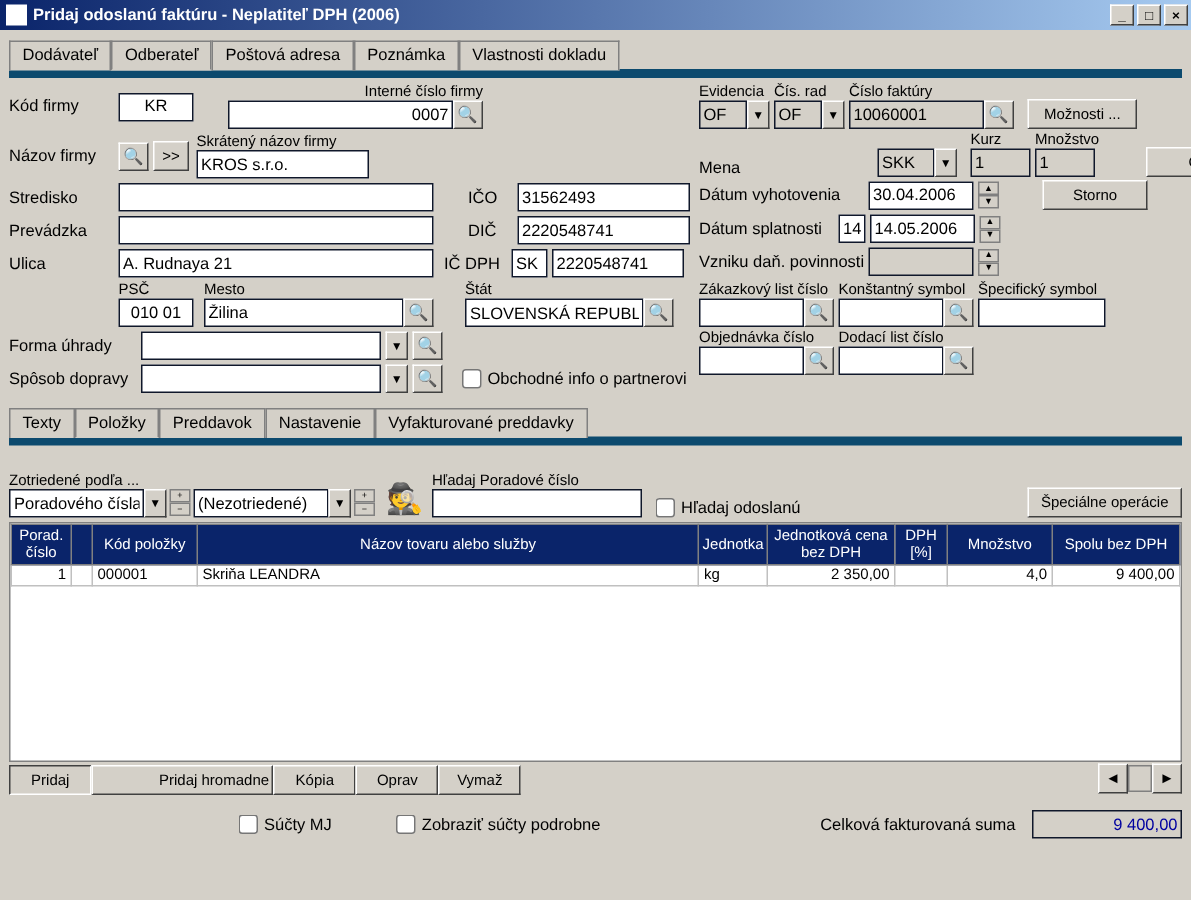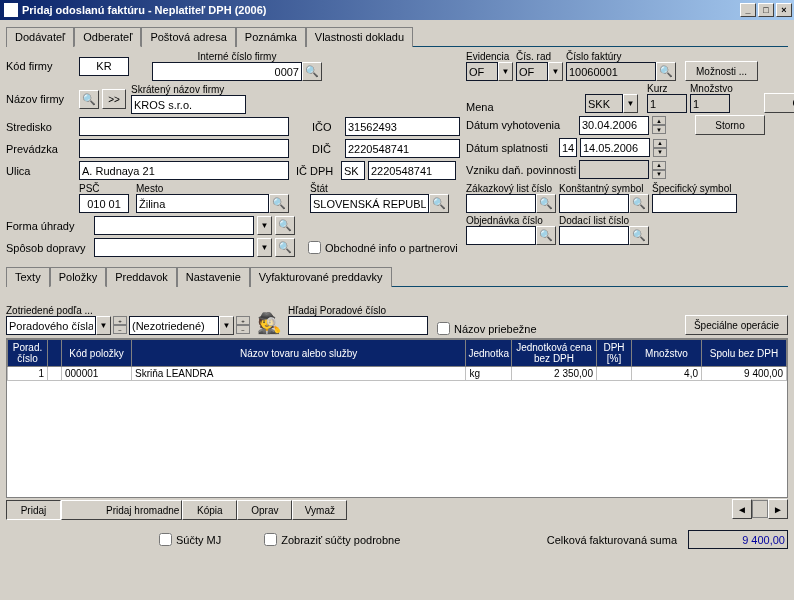--- a/index.html
+++ b/index.html
@@ -2,21 +2,21 @@
 <html><head>
 <meta charset="utf-8">
 <style>
 *{box-sizing:border-box;margin:0;padding:0;font-family:Tahoma,Arial,sans-serif;font-size:11px}
 body{background:#d4d0c8;width:794px;height:600px;overflow:hidden}
 .titlebar{background:linear-gradient(to right,#0a246a,#a6caf0);color:#fff;height:20px;display:flex;align-items:center;padding:0 2px 0 4px;font-weight:bold}
 .titlebar .icon{width:14px;height:14px;margin-right:4px;background:#fff;display:inline-block}
 .titlebar .spacer{flex:1}
 .winbtn{width:16px;height:14px;background:#d4d0c8;border:1px solid #fff;border-right-color:#404040;border-bottom-color:#404040;margin-left:2px;font-size:9px;display:flex;align-items:center;justify-content:center;color:#000;font-family:Marlett,Arial;font-weight:bold}
 .content{padding:6px}
-.tabs{display:flex;border-bottom:1px solid #0c4a6e;margin-bottom:4px}
+.tabs{display:flex;border-bottom:6px solid #0c4a6e;margin-bottom:4px}
 .tab{padding:3px 8px;background:#d4d0c8;border:1px solid #808080;border-bottom:none;margin-right:0;cursor:pointer;position:relative;top:1px}
 .tab.active{background:#d4d0c8;border-bottom:1px solid #d4d0c8;font-weight:normal;z-index:2}
 .tabs2{display:flex;margin-bottom:18px}
 .tabs2 .tab{font-size:11px}
 .row{display:flex;align-items:center;margin-bottom:3px;gap:3px}
 .lbl{display:inline-block;min-width:70px}
 .lbl-sm{min-width:30px}
 input[type=text],.txt{height:19px;border:1px solid #0f172a;background:#fff;padding:0 2px;font-size:11px}
 input[readonly]{background:#d4d0c8}
 .btn{height:20px;min-width:20px;background:#d4d0c8;border:1px solid #fff;border-right-color:#404040;border-bottom-color:#404040;cursor:pointer;font-size:10px;display:inline-flex;align-items:center;justify-content:center;padding:0 2px}
@@ -61,21 +61,21 @@
       <div class="tab">Poznámka</div>
       <div class="tab">Vlastnosti dokladu</div>
     </div>
 
   <div class="top-grid">
     <div class="left-col">
       <div class="row">
         <span class="lbl">Kód firmy</span>
         <input type="text" style="width: 50px; text-align: center;" value="KR">
         <div style="flex:0 0 auto;margin-left:20px">
-          <span class="small-lbl" style="text-align:center">Interné číslo firmy</span>
+          <span class="small-lbl" style="text-align:right">Interné číslo firmy</span>
           <div style="display:flex">
             <input type="text" style="width: 150px; text-align: right;" value="0007">
             <span class="lookup">🔍</span>
           </div>
         </div>
       </div>
       <div class="row">
         <span class="lbl">Názov firmy</span>
         <span class="lookup">🔍</span>
         <span class="btn" style="width:24px">&gt;&gt;</span>
@@ -280,21 +280,21 @@
           </div>
       </div>
     </div>
     <span style="width:30px;font-size:20px;text-align:center">🕵️</span>
     <div>
       <span class="small-lbl">Hľadaj Poradové číslo</span>
       <input type="text" style="width: 140px;">
     </div>
     <label class="chk" style="margin-left:6px">
         <input type="checkbox" style="">
-        <span>Názov priebežne</span>
+        <span>Hľadaj odoslanú</span>
       </label>
     <span style="flex:1"></span>
     <button class="btn" style="padding:0 8px">Špeciálne operácie</button>
   </div>
 
   <div class="grid">
     <table>
         <thead>
           <tr id="grid-head">
             <th style="width: 40px;">Porad. číslo</th>

